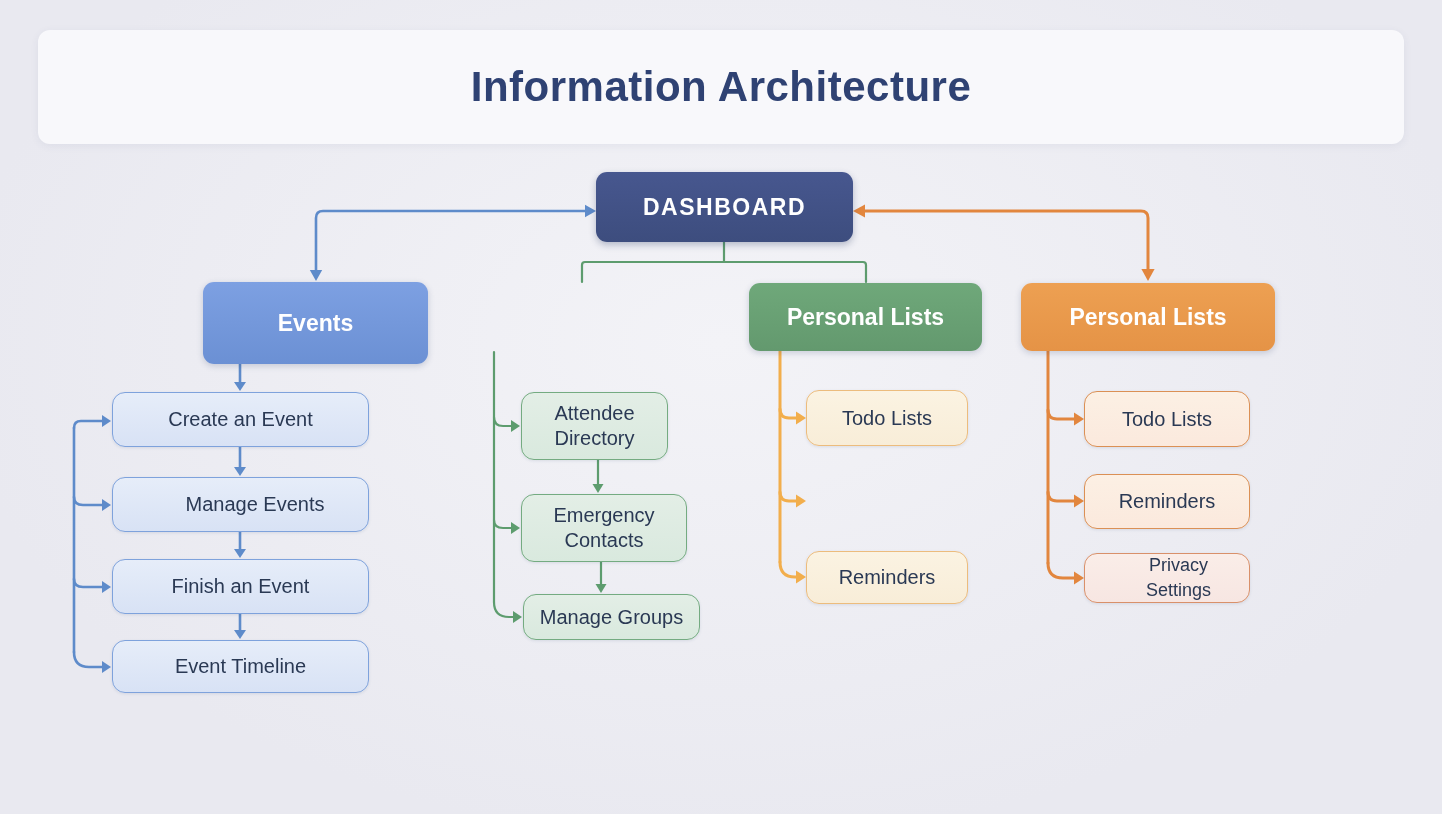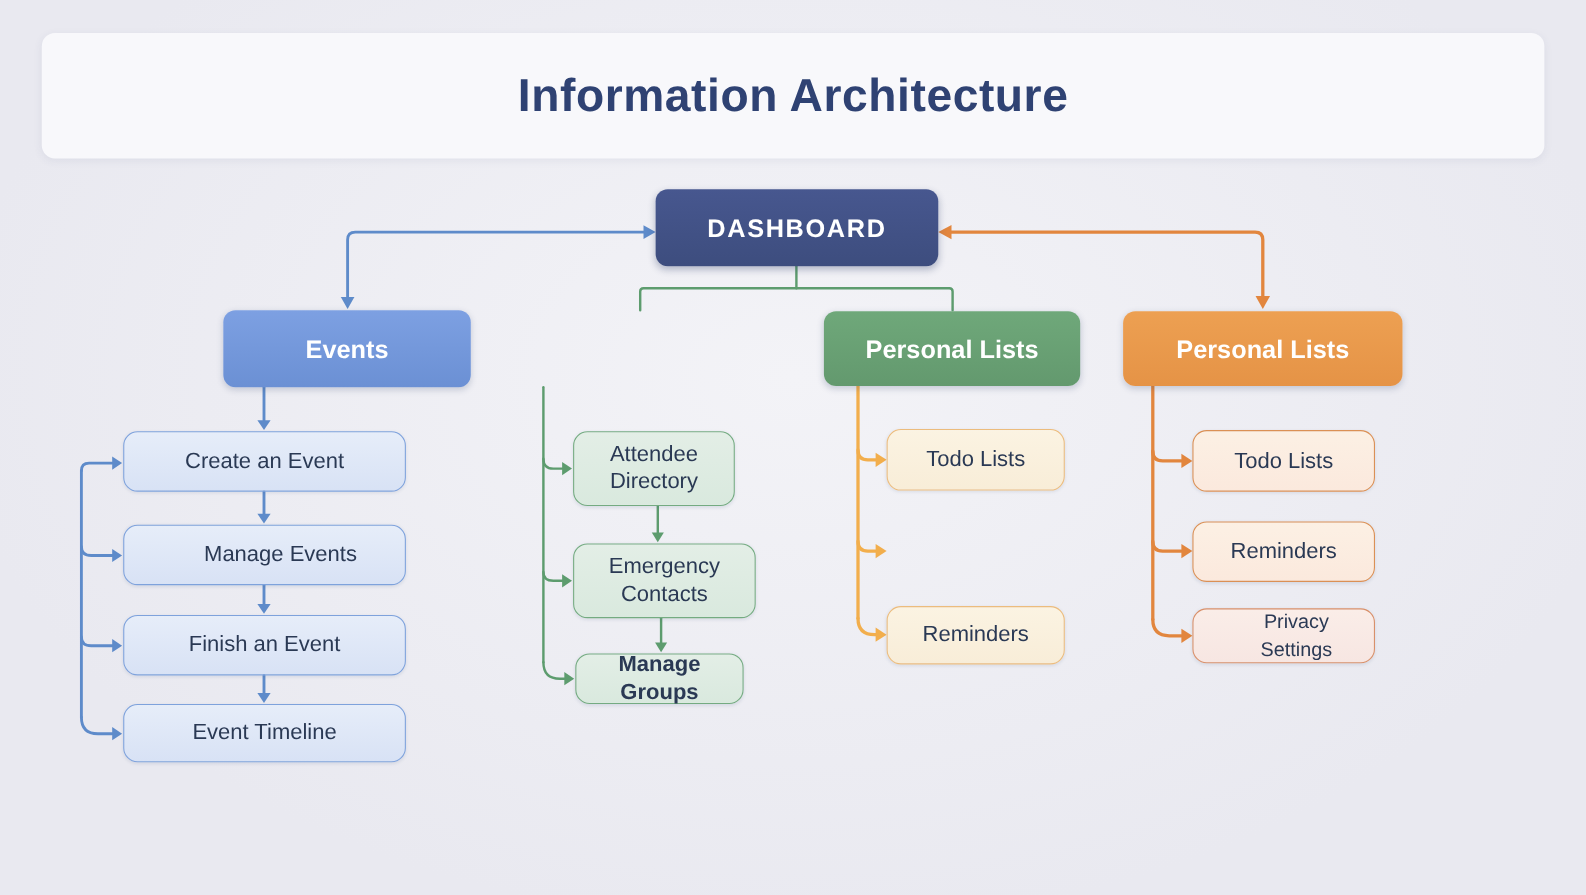--- a/index.html
+++ b/index.html
@@ -141,32 +141,32 @@
       <polygon class="orange-hd" points="1074,571.5 1074,584.5 1084,578"></polygon>
     </g>
   </svg>
 
   <div class="title-card">
     <h1>Information Architecture</h1>
   </div>
 
   <div class="node root" style="left:596px;top:172px;width:257px;height:70px;">DASHBOARD</div>
 
-  <div class="node parent blue" style="left:203px;top:282px;width:225px;height:70px;">Events</div>
+  <div class="node parent blue" style="left:203px;top:282px;width:225px;height:82px;">Events</div>
   <div class="node parent green" style="left:749px;top:283px;width:233px;height:68px;">Personal Lists</div>
   <div class="node parent orange" style="left:1021px;top:283px;width:254px;height:68px;">Personal Lists</div>
 
   <div class="node child blue" style="left:112px;top:392px;width:257px;height:55px;">Create an Event</div>
   <div class="node child blue" style="left:112px;top:477px;width:257px;height:55px;padding-left:37px;">Manage Events</div>
   <div class="node child blue" style="left:112px;top:559px;width:257px;height:55px;">Finish an Event</div>
   <div class="node child blue" style="left:112px;top:640px;width:257px;height:53px;">Event Timeline</div>
 
   <div class="node child green" style="left:521px;top:392px;width:147px;height:68px;">Attendee Directory</div>
   <div class="node child green" style="left:521px;top:494px;width:166px;height:68px;">Emergency Contacts</div>
-  <div class="node child green" style="left:523px;top:594px;width:153px;height:46px;font-weight:bold;">Manage Groups</div>
+  <div class="node child green" style="left:523px;top:594px;width:177px;height:46px;">Manage Groups</div>
 
   <div class="node child cream" style="left:806px;top:390px;width:162px;height:56px;">Todo Lists</div>
   <div class="node child cream" style="left:806px;top:551px;width:162px;height:53px;">Reminders</div>
 
   <div class="node child peach" style="left:1084px;top:391px;width:166px;height:56px;">Todo Lists</div>
   <div class="node child peach" style="left:1084px;top:474px;width:166px;height:55px;">Reminders</div>
   <div class="node child pink" style="left:1084px;top:553px;width:166px;height:50px;padding-left:31px;">Privacy Settings</div>
 
 </div>
 

